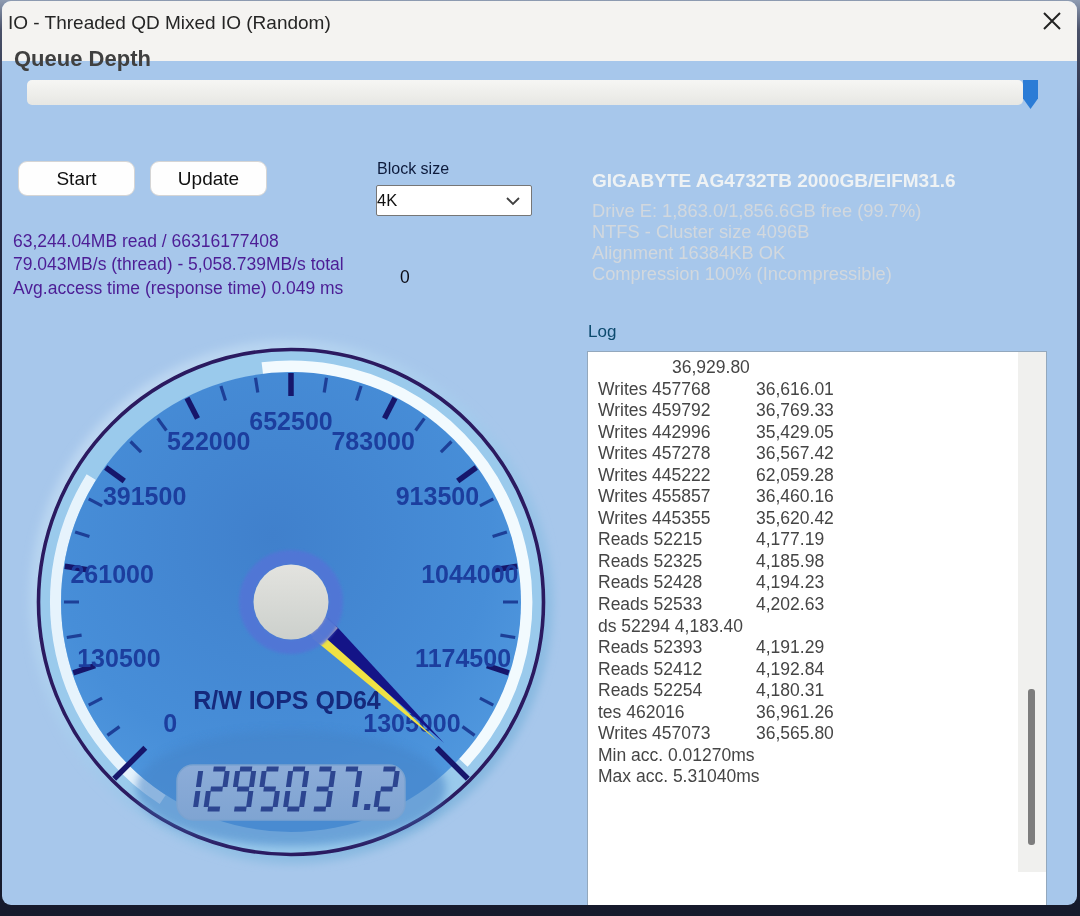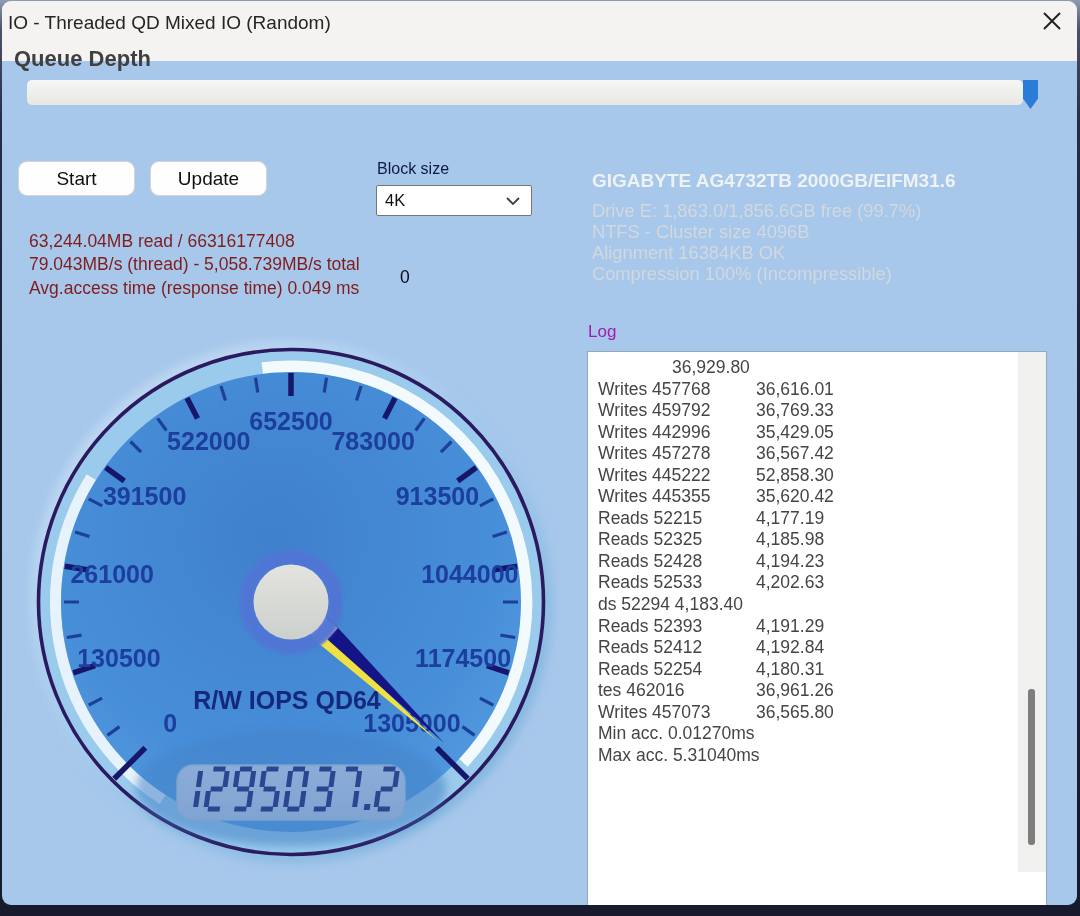--- a/index.html
+++ b/index.html
@@ -6,26 +6,26 @@
 #win { position:absolute; left:2px; top:1px; width:1075px; height:904px; background:#a7c7eb; border-radius:9px; overflow:hidden; filter:blur(0.55px); }
 #titlebar { position:absolute; left:0; top:0; width:100%; height:60px; background:#f4f3f1; }
 #title { position:absolute; left:6px; top:11px; font-size:19px; color:#252525; }
 #closex { position:absolute; left:1038px; top:8px; width:24px; height:24px; }
 .abs { position:absolute; }
 #qd { left:12px; top:45px; font-size:22px; color:#404040;font-weight:bold; }
 #track { left:25px; top:79px; width:996px; height:25px; border-radius:5px; background:linear-gradient(#f6f6f4,#e7e7e3); }
 #thumb { left:1021px; top:79px; width:15px; height:29px; background:#2b7cd6; clip-path:polygon(0 0,100% 0,100% 64%,50% 100%,0 64%); }
 .btn { top:160px; width:117px; height:35px; background:#fefefe; border:1px solid #d5d5d5; border-radius:9px; font-size:19px; color:#101010; text-align:center; line-height:33px; }
 #bs-label { left:375px; top:159px; font-size:16px; color:#0d1b3c; }
-#dd { left:374px; top:184px; width:156px; height:31px; background:#fff; border:1px solid #767676; border-radius:2px; font-size:16.5px; color:#101010; line-height:29px; padding-left:8px; }
-#stats { left:11px; top:229px; font-size:17.5px; line-height:23.4px; color:#7f1d1d;margin-left:16px; }
+#dd { left:374px; top:184px; width:156px; height:31px; background:#fff; border:1px solid #767676; border-radius:2px; font-size:16.5px; color:#101010; line-height:29px; }
+#stats { left:11px; top:229px; font-size:17.5px; line-height:23.4px; color:#4c1d95; }
 #zero { left:398px; top:266px; font-size:17.5px; color:#0a0a14; }
 #drv1 { left:590px; top:170px; font-size:19px; line-height:19px; font-weight:bold; color:#eef2f4; }
 #drv { left:590px; top:199px; font-size:18.3px; line-height:21.1px; color:#d2d8de; }
-#loglabel { left:586px; top:321px; font-size:17px; color:#a21caf; }
+#loglabel { left:586px; top:321px; font-size:17px; color:#0c4a6e; }
 #logbox { left:585px; top:350px; width:460px; height:608px; background:#fff; border:1px solid #93a8bd; }
 #logcontent { position:absolute; left:10px; top:5px; font-size:17.5px; line-height:21.55px; color:#454545; width:420px; }
 .lr { position:relative; height:21.55px; white-space:nowrap; }
 .c2 { position:absolute; left:158px; top:0; }
 #sbtrack { position:absolute; right:0px; top:0px; width:28px; height:520px; background:#f0f0ee; }
 #sbthumb { position:absolute; left:10px; top:337px; width:7px; height:156px; background:#7d7d7d; border-radius:3px; }
 </style></head>
 <body>
 <div id="win">
  <div id="titlebar">
@@ -50,21 +50,22 @@
  <div class="abs" id="loglabel">Log</div>
  <div class="abs" id="logbox">
    <div id="logcontent">
 <div class="lr">
           <span class="c2" style="left:74px">36,929.80</span>
         </div>
 <div class="lr">Writes 457768<span class="c2">36,616.01</span></div>
 <div class="lr">Writes 459792<span class="c2">36,769.33</span></div>
 <div class="lr">Writes 442996<span class="c2">35,429.05</span></div>
 <div class="lr">Writes 457278<span class="c2">36,567.42</span></div>
-<div class="lr">Writes 445222<span class="c2">52,858.30</span></div>
+<div class="lr">Writes 445222<span class="c2">62,059.28</span></div>
+<div class="lr">Writes 455857<span class="c2">36,460.16</span></div>
 <div class="lr">Writes 445355<span class="c2">35,620.42</span></div>
 <div class="lr">Reads 52215<span class="c2">4,177.19</span></div>
 <div class="lr">Reads 52325<span class="c2">4,185.98</span></div>
 <div class="lr">Reads 52428<span class="c2">4,194.23</span></div>
 <div class="lr">Reads 52533<span class="c2">4,202.63</span></div>
 <div class="lr">ds 52294 4,183.40</div>
 <div class="lr">Reads 52393<span class="c2">4,191.29</span></div>
 <div class="lr">Reads 52412<span class="c2">4,192.84</span></div>
 <div class="lr">Reads 52254<span class="c2">4,180.31</span></div>
 <div class="lr">tes 462016<span class="c2">36,961.26</span></div>

